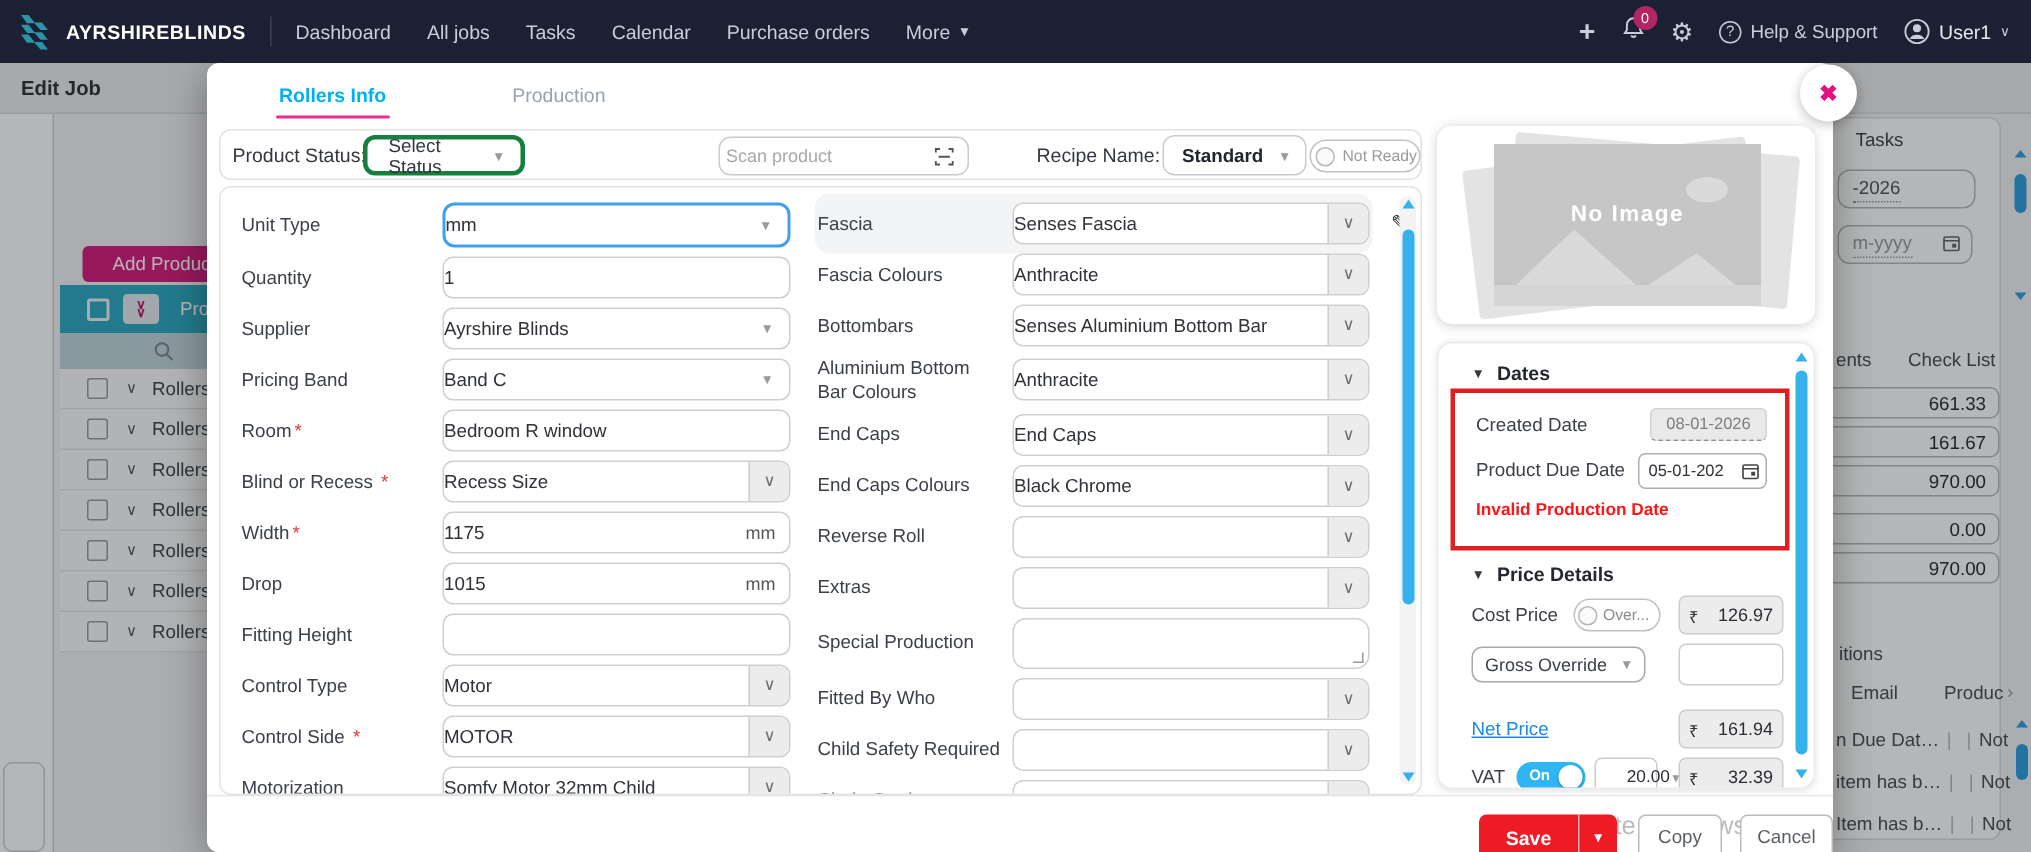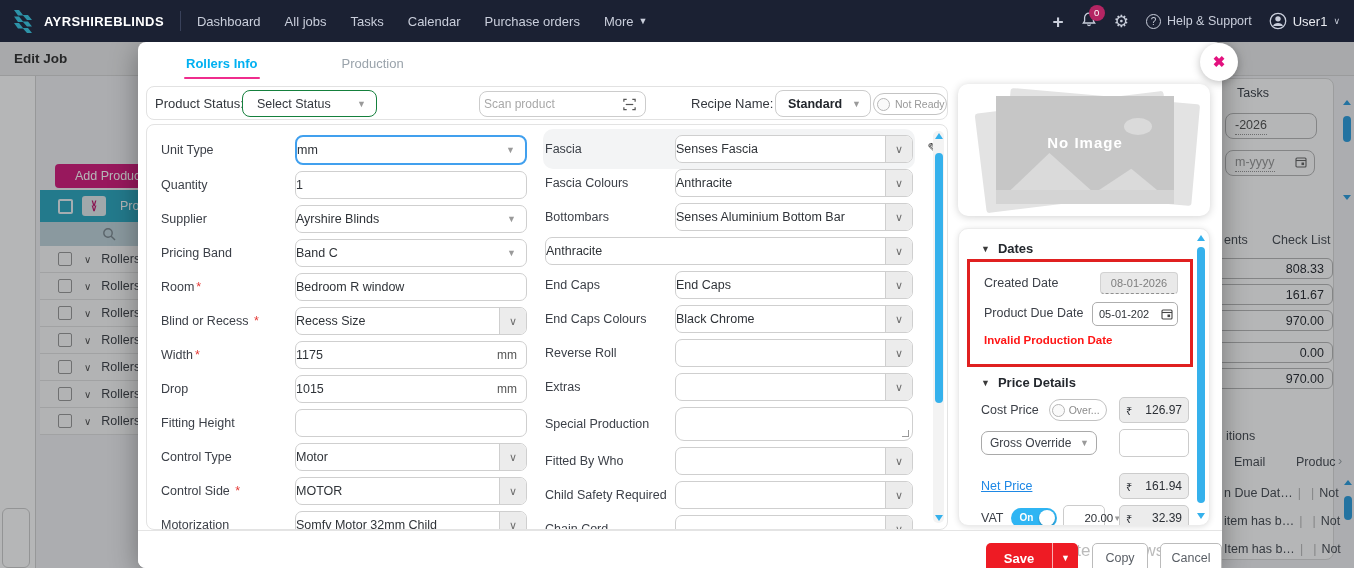--- a/index.html
+++ b/index.html
@@ -81,21 +81,21 @@
 .close-btn span{color:#e3117f;font-size:15px;font-weight:bold}
 .m-tabs{position:absolute;left:48px;top:14px;display:flex;gap:84px}
 .m-tab{font-size:13px;cursor:pointer;padding-bottom:8px;position:relative}
 .m-tab.active{color:#00b0f1;font-weight:bold}
 .m-tab.active::after{content:"";position:absolute;left:-2px;right:-2px;bottom:0;height:2.5px;background:#ef2c8d;border-radius:2px}
 .m-tab.inactive{color:#9aa3ab}
 
 .m-toolbar{position:absolute;left:8px;top:44px;width:802px;height:34px;border:1px solid #e2e2e2;border-radius:8px;background:#fff}
 .tb-lbl{position:absolute;font-size:13px;color:#33373d;top:9px}
 .status-lbl{left:8px}
-.status-sel{position:absolute;left:95px;top:3px;width:135px;height:27px;border:1px solid #15803d;border-radius:8px;display:flex;align-items:center;font-size:12.5px;color:#33373d;cursor:pointer}
+.status-sel{position:absolute;left:95px;top:3px;width:108px;height:27px;border:3px solid #15803d;border-radius:8px;display:flex;align-items:center;font-size:12.5px;color:#33373d;cursor:pointer}
 .status-sel .v{margin-left:14px}
 .status-sel .tri{margin-left:auto;margin-right:10px;color:#9a9a9a;font-size:9px}
 .scan-box{position:absolute;left:332px;top:4px;width:167px;height:26px;border:1px solid #ccc;border-radius:8px;display:flex;align-items:center}
 .scan-box input{border:none;outline:none;flex:1;margin-left:4px;font-size:12px;font-family:inherit;color:#333;min-width:0}
 .scan-box input::placeholder{color:#a8a8a8}
 .scan-box svg{margin-right:8px;flex:0 0 auto}
 .recipe-lbl{left:544px}
 .recipe-sel{position:absolute;left:628px;top:3px;width:96px;height:27px;border:1px solid #ccc;border-radius:8px;display:flex;align-items:center;cursor:pointer}
 .recipe-sel .v{margin-left:12px;font-size:12.5px;font-weight:bold;color:#22262c}
 .recipe-sel .tri{margin-left:auto;margin-right:9px;color:#9a9a9a;font-size:9px}
@@ -288,21 +288,21 @@
     </div>
     <div class="vscroll" style="left:1343px;top:108px;height:84px">
       <span class="vs-up"></span>
         <span class="vs-thumb" style="top:8px;height:26px"></span>
         <span class="vs-dn"></span>
     </div>
     <span class="bg-abs" style="left:1224px;top:233px">ents</span>
     <span class="bg-abs" style="left:1272px;top:233px">Check List</span>
     <div class="amt-list">
 
-        <div class="amt">808.33</div>
+        <div class="amt">661.33</div>
 
         <div class="amt">161.67</div>
 
         <div class="amt">970.00</div>
 
         <div class="amt">0.00</div>
 
         <div class="amt">970.00</div>
 
     </div>
@@ -543,20 +543,21 @@
               <span class="fval">Senses Aluminium Bottom Bar</span>
               <span class="fsfx"></span>
 
               <span class="chev-seg">∨</span>
 
             </div>
 
           </div>
 
           <div class="frow t-select">
+            <label class="flabel"><span>Aluminium Bottom Bar Colours</span><span class="req"></span></label>
             <div class="fbox">
               <span class="fval">Anthracite</span>
               <span class="fsfx"></span>
 
               <span class="chev-seg">∨</span>
 
             </div>
 
           </div>
 

